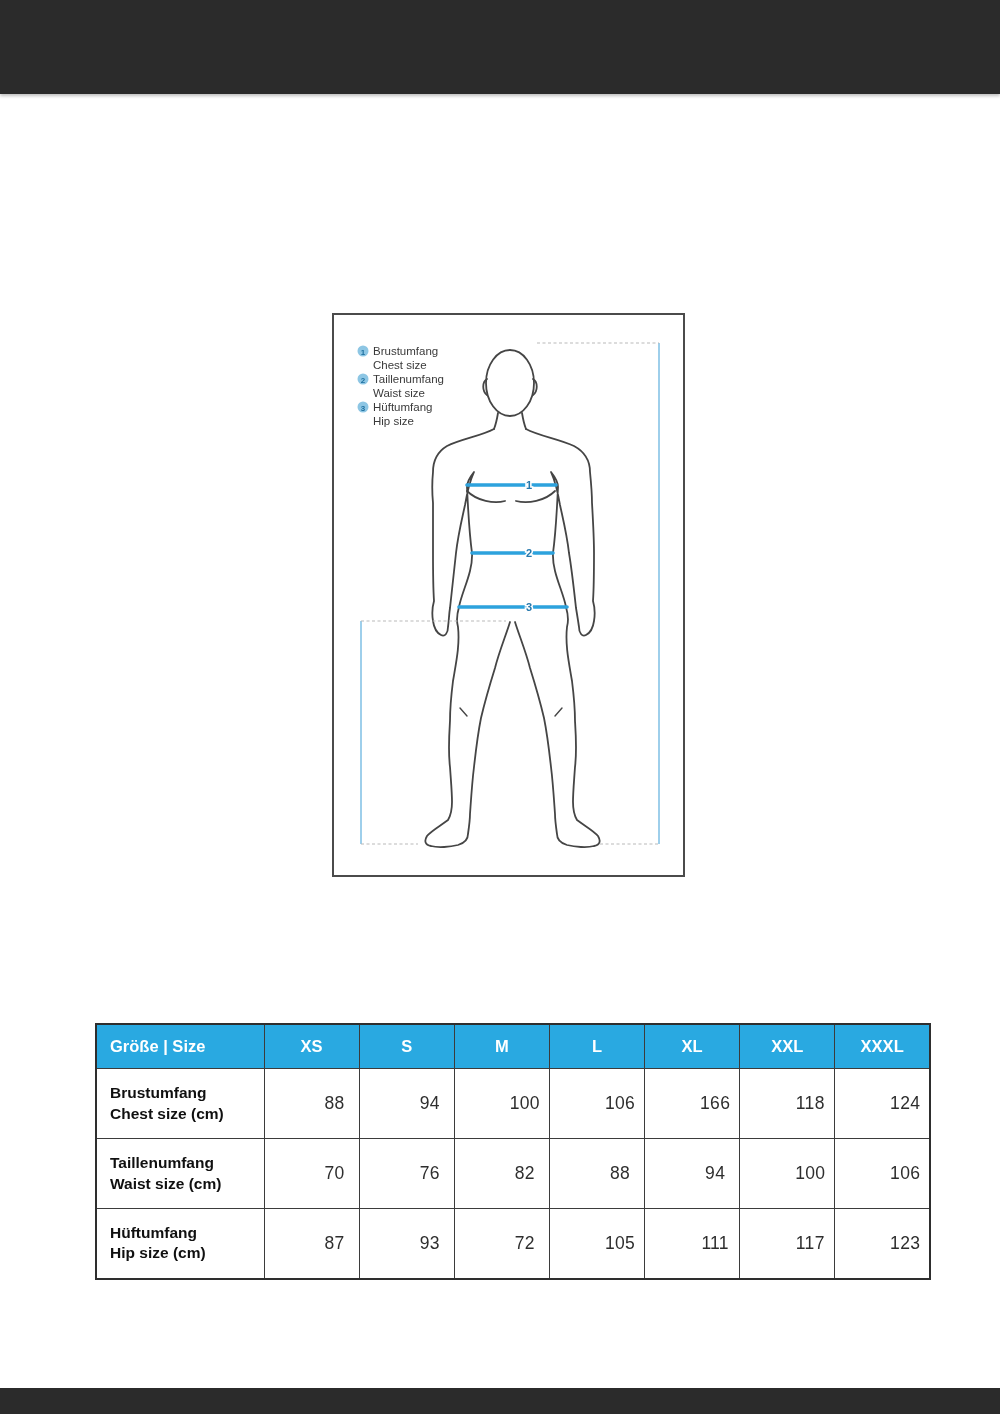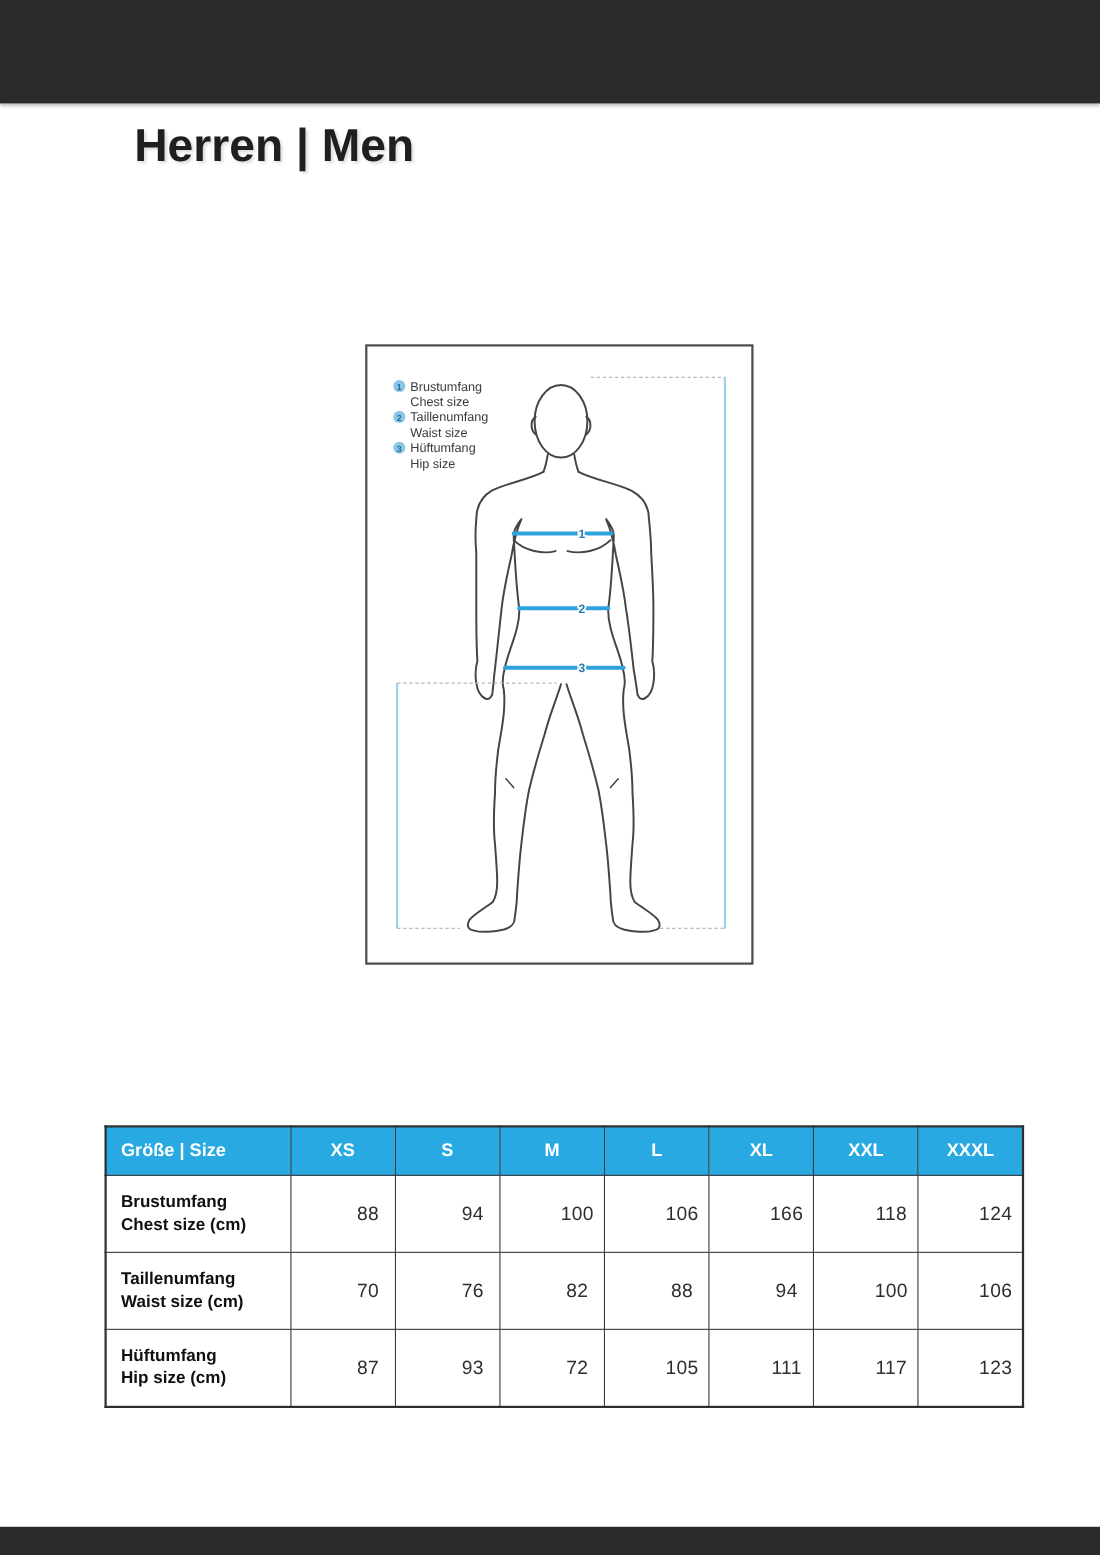--- a/index.html
+++ b/index.html
@@ -76,21 +76,20 @@
     position:absolute; left:0; top:1388px; width:1000px; height:26px;
     background:#2b2b2b;
   }
 </style>
 </head>
 <body>
 
 <div class="page">
 
   <div class="band"></div>
-  <h2 class="page-subtitle">Herren | Men</h2>
 
 
   <div class="diagram-box">
     <svg width="349" height="560" viewBox="0 0 349 560">
 
       <g fill="none" stroke="#454545" stroke-width="1.8" stroke-linecap="round" stroke-linejoin="round">
         <ellipse cx="176" cy="68" rx="24" ry="33"></ellipse>
         <path d="M 153,64 C 148,67 148,76 153,80"></path>
         <path d="M 199,64 C 204,67 204,76 199,80"></path>
         <path d="M 164,98 C 163,104 162,109 160,114"></path>

